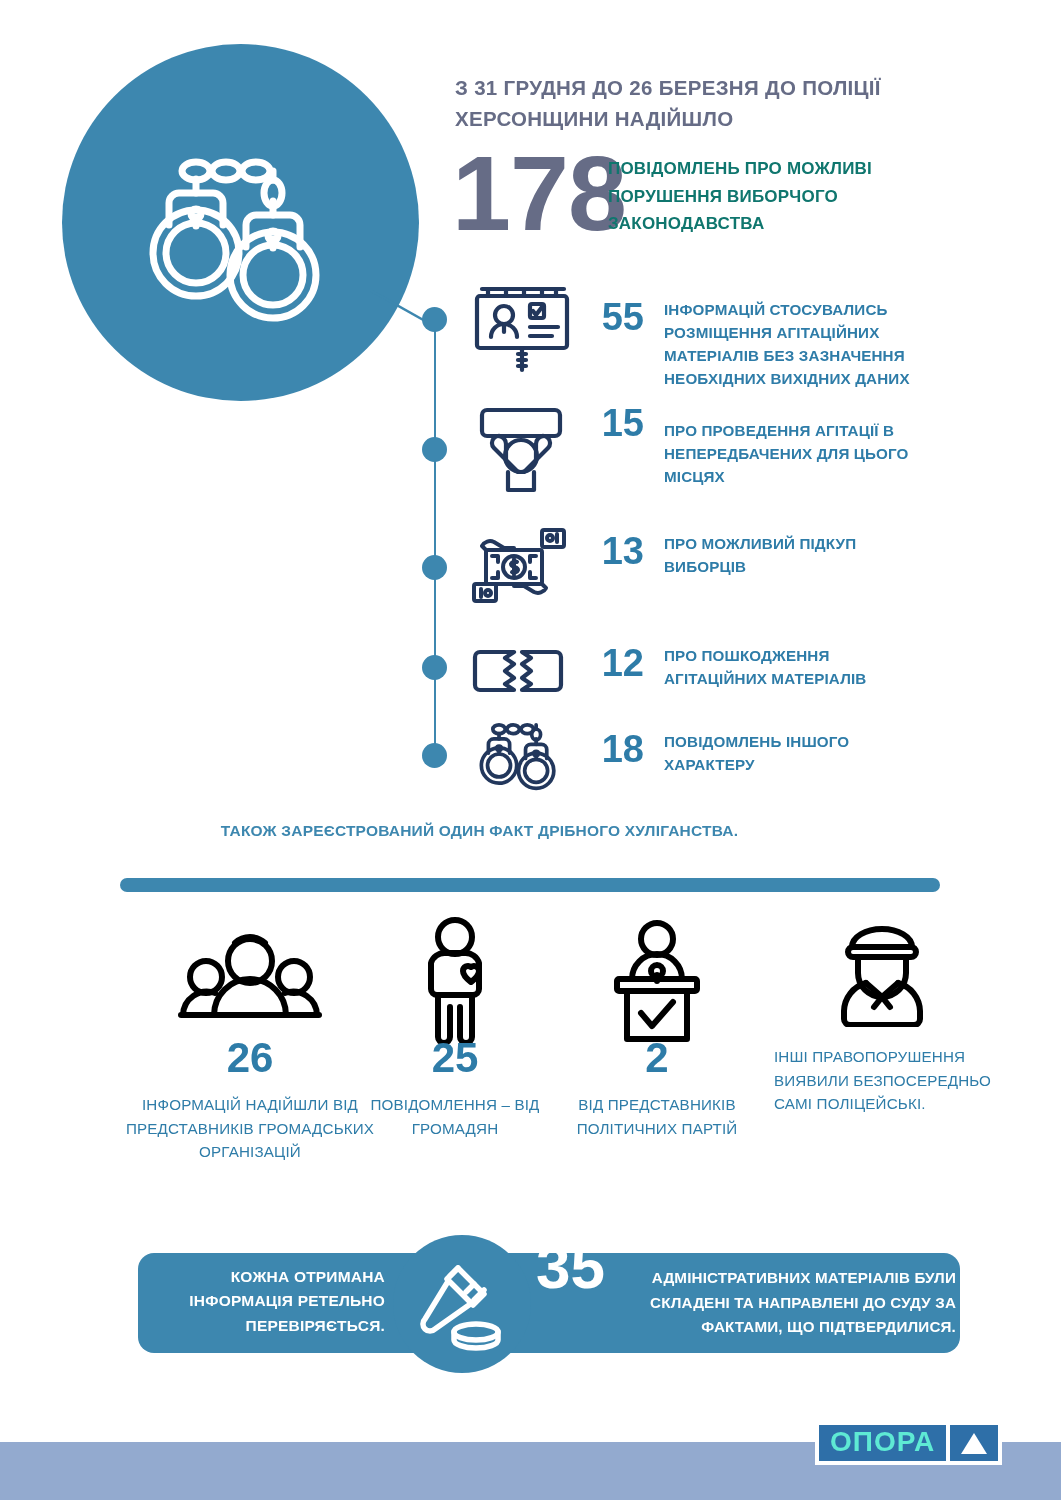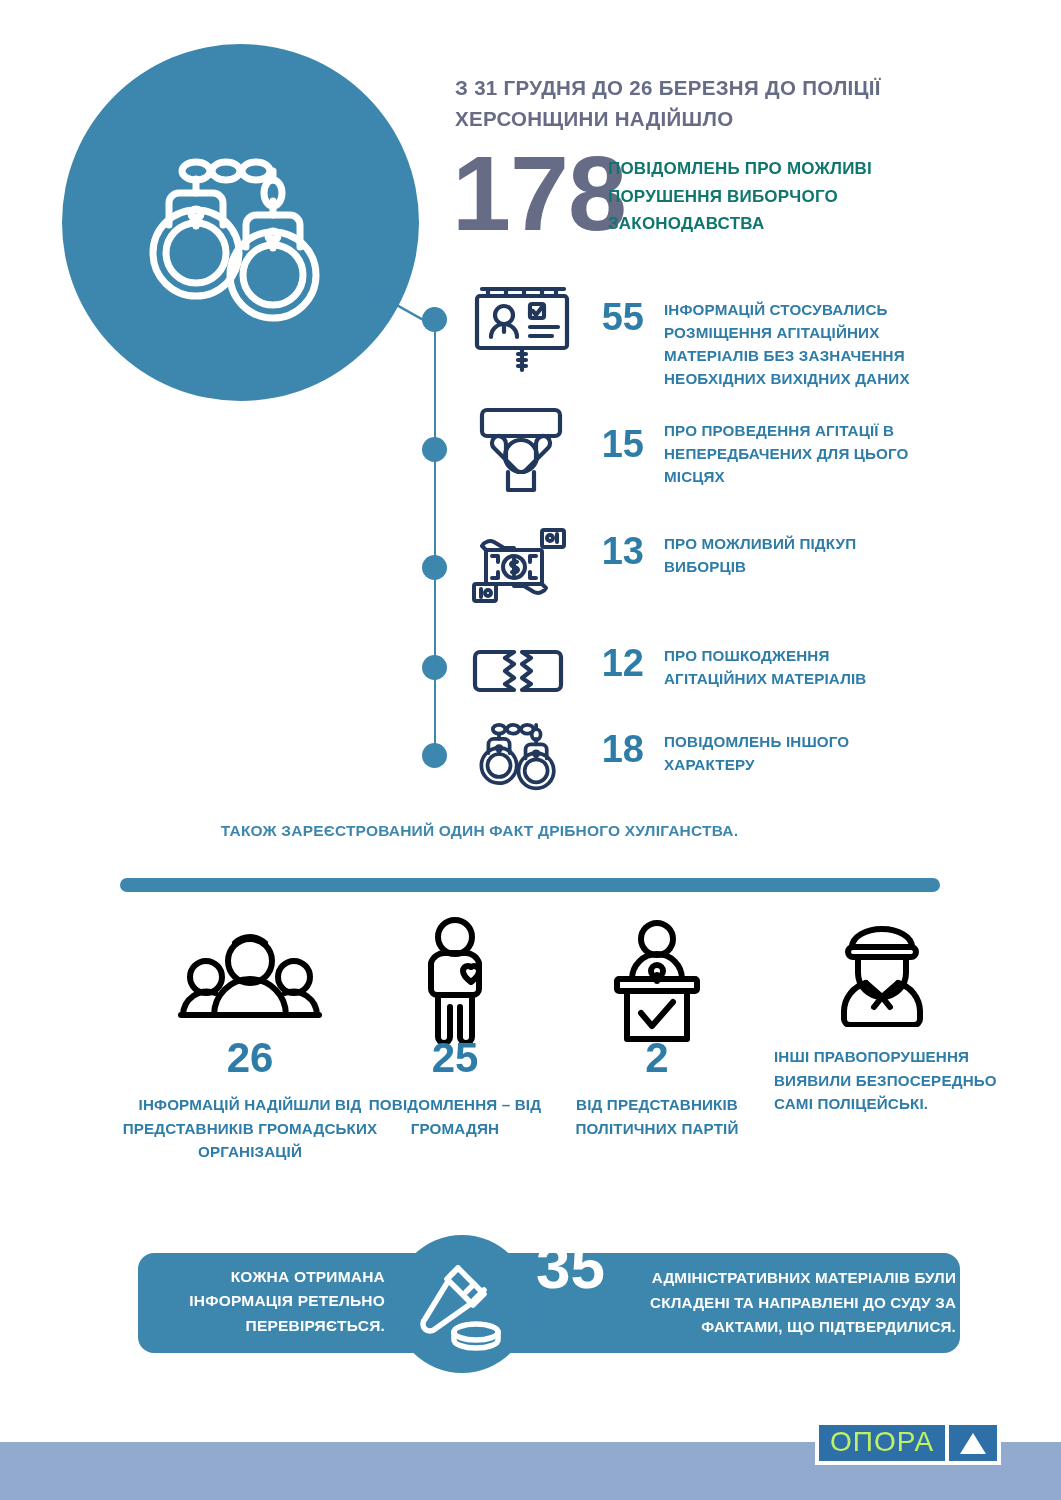--- a/index.html
+++ b/index.html
@@ -133,21 +133,21 @@
     font-size: 42px;
     font-weight: bold;
     line-height: 1;
   }
   .stat .stxt {
     position: absolute;
     left: 0; width: 100%;
     text-align: center;
     color: #2e7ca8;
     font-size: 15.2px;
-    font-weight: bold;
+    font-weight: normal;
     line-height: 1.55;
     letter-spacing: 0.15px;
     text-transform: uppercase;
   }
   .stat.no-num .stxt { text-align: left; }
 
   
   .banner {
     position: absolute;
     left: 138px; top: 1253px;
@@ -206,23 +206,23 @@
   .logo {
     position: absolute;
     left: 815px; top: 1421px;
     display: flex;
     gap: 4px;
     background: #ffffff;
     padding: 4px;
   }
   .logo-text {
     background: #2e6fa8;
-    color: #bef264;
+    color: #5eead4;
     font-size: 28px;
-    font-weight: normal;
+    font-weight: bold;
     letter-spacing: 1px;
     padding: 3px 11px 5px 11px;
     line-height: 1;
   }
   .logo-tri {
     background: #2e6fa8;
     width: 48px;
     display: flex;
     align-items: center;
     justify-content: center;
@@ -294,21 +294,21 @@
     <span class="icon-wrap">
       <svg width="108" height="92" viewBox="0 0 108 92" fill="none" stroke="#22375c" stroke-width="4.2" stroke-linecap="round" stroke-linejoin="round">
         <rect x="14" y="6" width="78" height="26" rx="5"></rect>
         <circle cx="53" cy="52" r="16"></circle>
         <path d="M26 32 l4 0 a8 8 0 0 1 8 8 v16 l12 12 h6 l12 -12 v-16 a8 8 0 0 1 8 -8 l4 0"></path>
         <path d="M38 56 l-12 -12 a7 7 0 0 1 10 -10"></path>
         <path d="M68 56 l12 -12 a7 7 0 0 0 -10 -10"></path>
         <path d="M40 68 v18 h26 v-18"></path>
       </svg>
     </span>
-    <span class="num" style="top:21px">15</span>
+    <span class="num" style="top:0">15</span>
     <span class="txt" style="top:15px">ПРО ПРОВЕДЕННЯ АГІТАЦІЇ В НЕПЕРЕДБАЧЕНИХ ДЛЯ ЦЬОГО МІСЦЯХ</span>
   </div>
 
   <div class="row" style="top:522px; height:95px;">
     <span class="icon-wrap">
       <svg width="108" height="88" viewBox="0 0 108 88" fill="none" stroke="#22375c" stroke-width="4" stroke-linecap="round" stroke-linejoin="round">
         <rect x="18" y="28" width="56" height="34" rx="2"></rect>
         <circle cx="46" cy="45" r="11"></circle>
         <path d="M49 40 a4 4 0 0 0 -6 2 c0 4 7 2 7 6 a4 4 0 0 1 -6 2 M46 37 v16"></path>
         <path d="M24 34 h6 v6 M68 34 h-6 v6 M24 56 h6 v-6 M68 56 h-6 v-6"></path>

